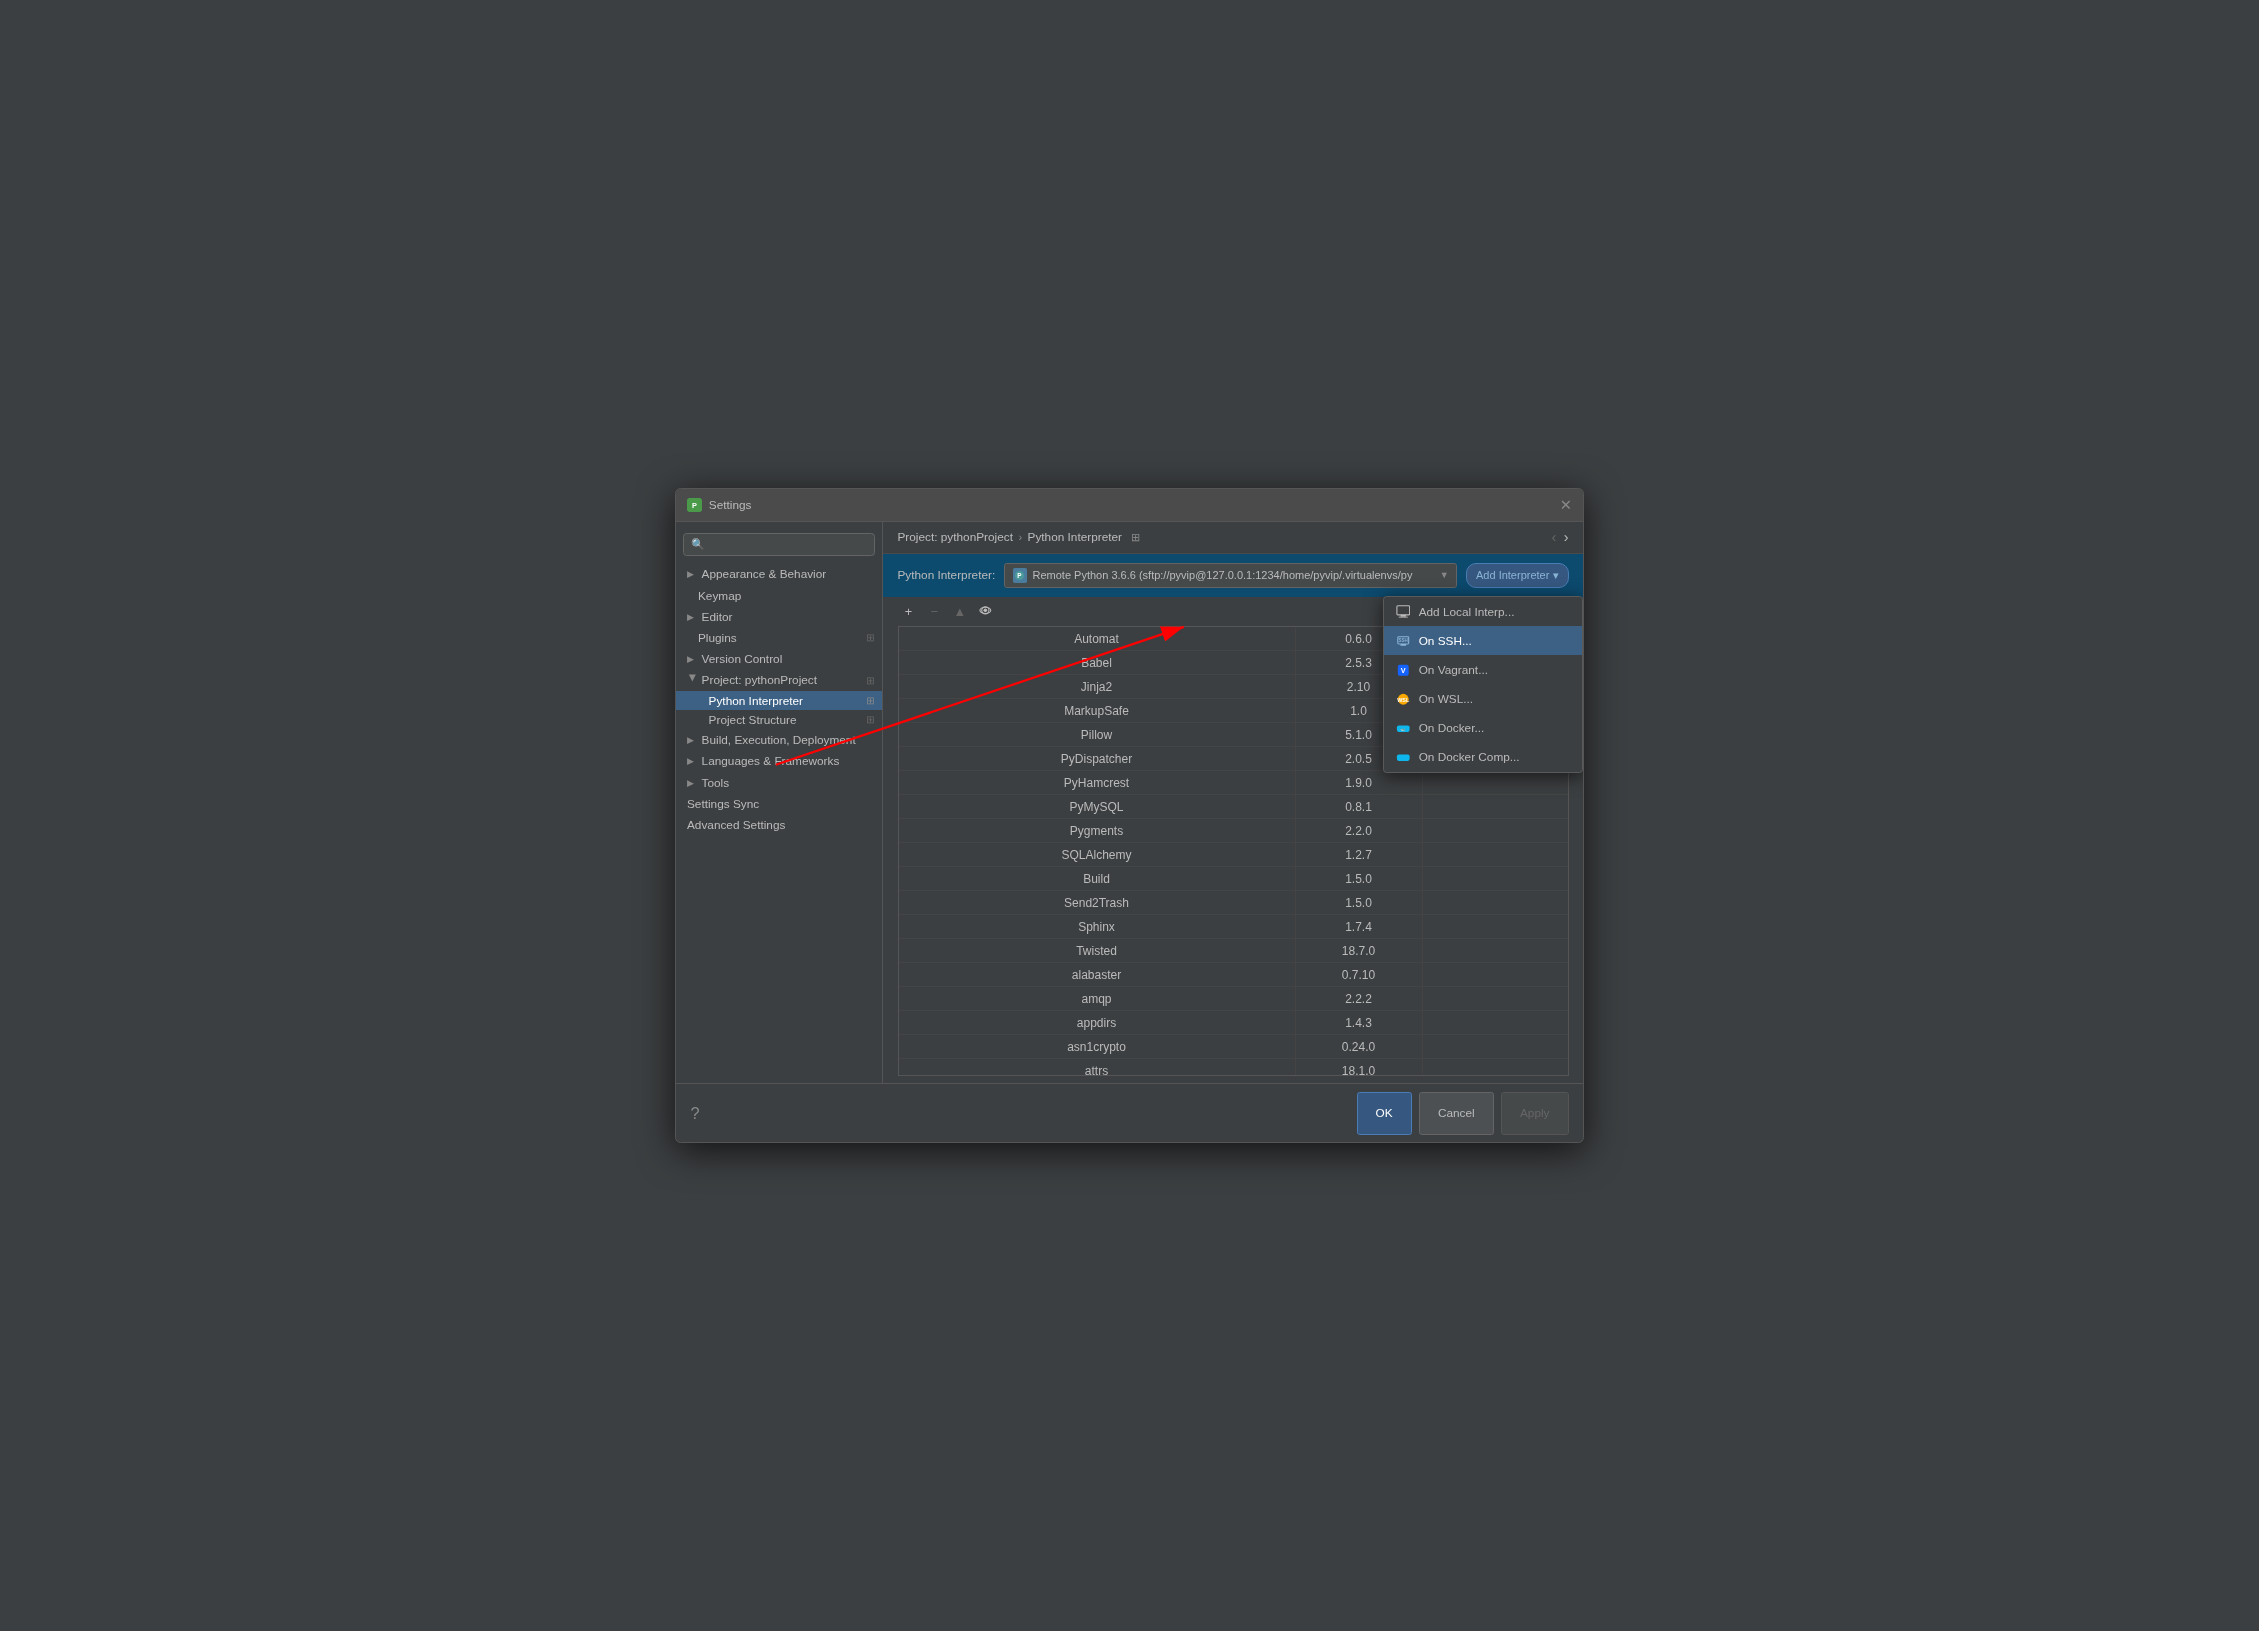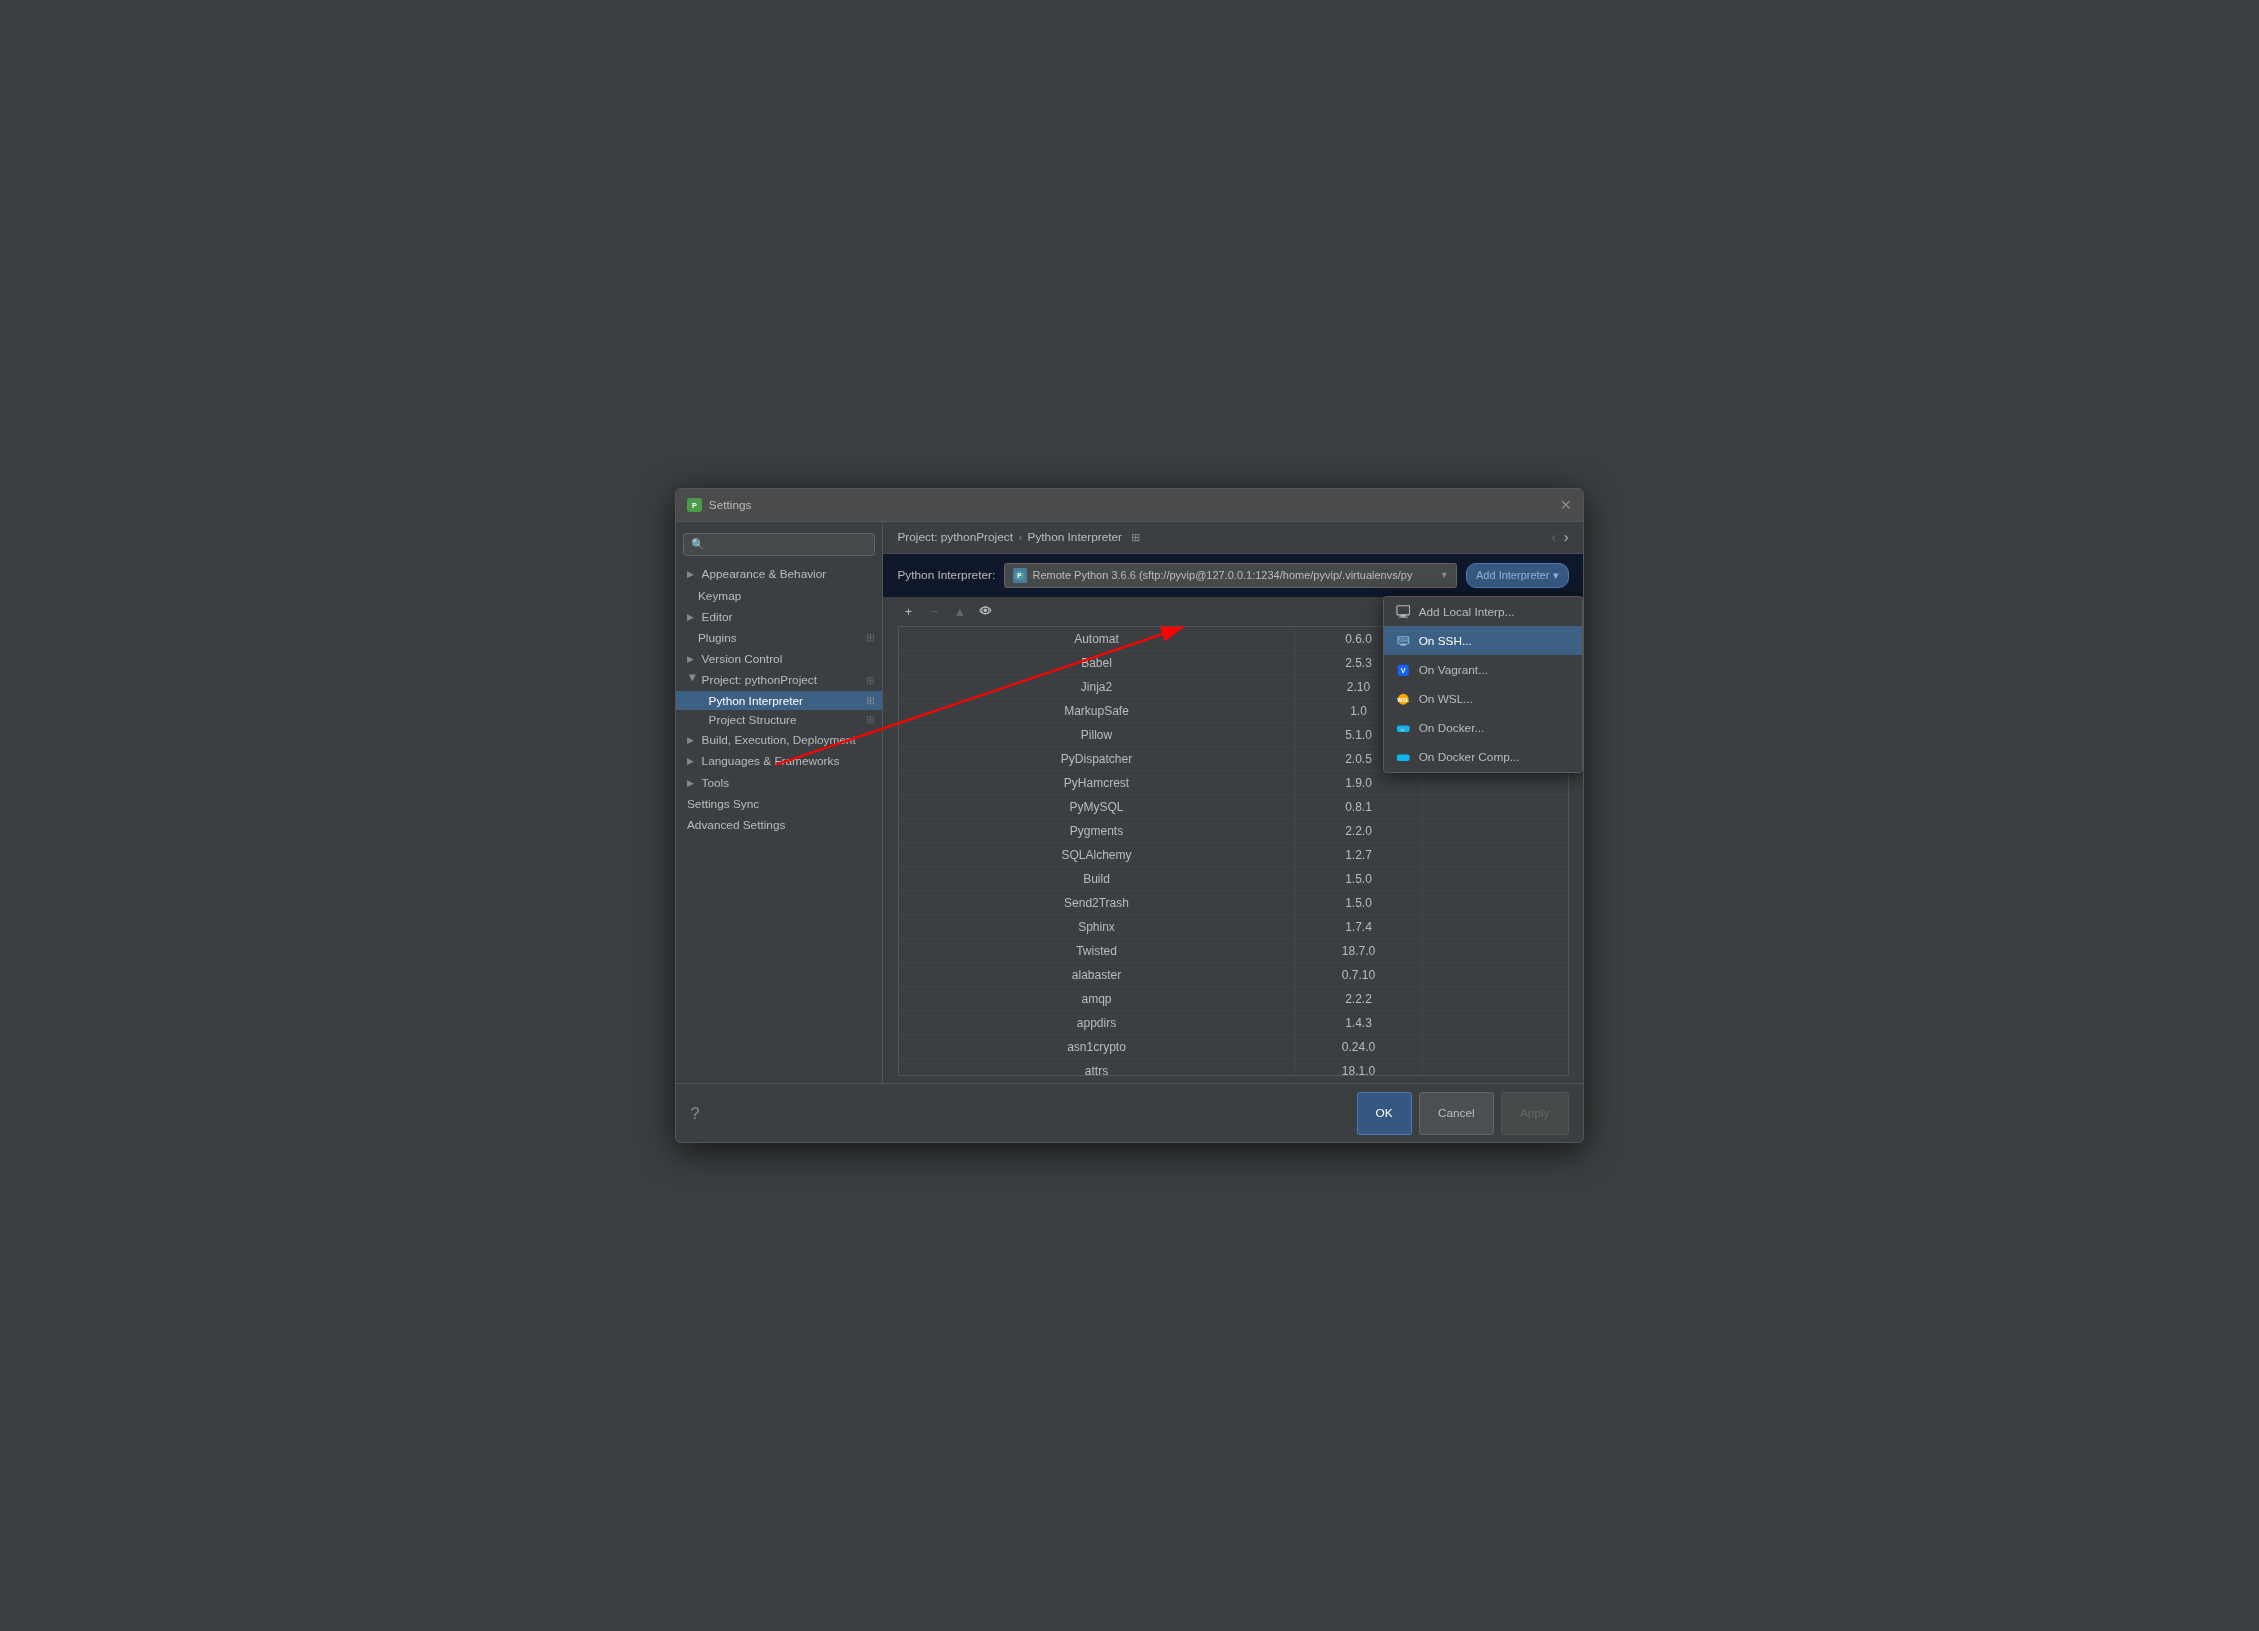--- a/index.html
+++ b/index.html
@@ -147,21 +147,21 @@
     .nav-arrows { margin-left: auto; display: flex; gap: 7.3px; }
     .nav-arrow { color: #666; cursor: pointer; font-size: 14.5px; }
     .nav-arrow.active { color: #bbb; }
 
     .interpreter-row {
       padding: 9px 14.5px;
       display: flex;
       align-items: center;
       gap: 9px;
       flex-shrink: 0;
-      background: #0f172a;
+      background: #0c4a6e;
     }
     .interpreter-label { color: #bbb; font-size: 11.8px; white-space: nowrap; }
     .interpreter-dropdown {
       flex: 1;
       background: #45494a;
       border: 0.9px solid #646464;
       border-radius: 2.7px;
       height: 25.5px;
       display: flex;
       align-items: center;

